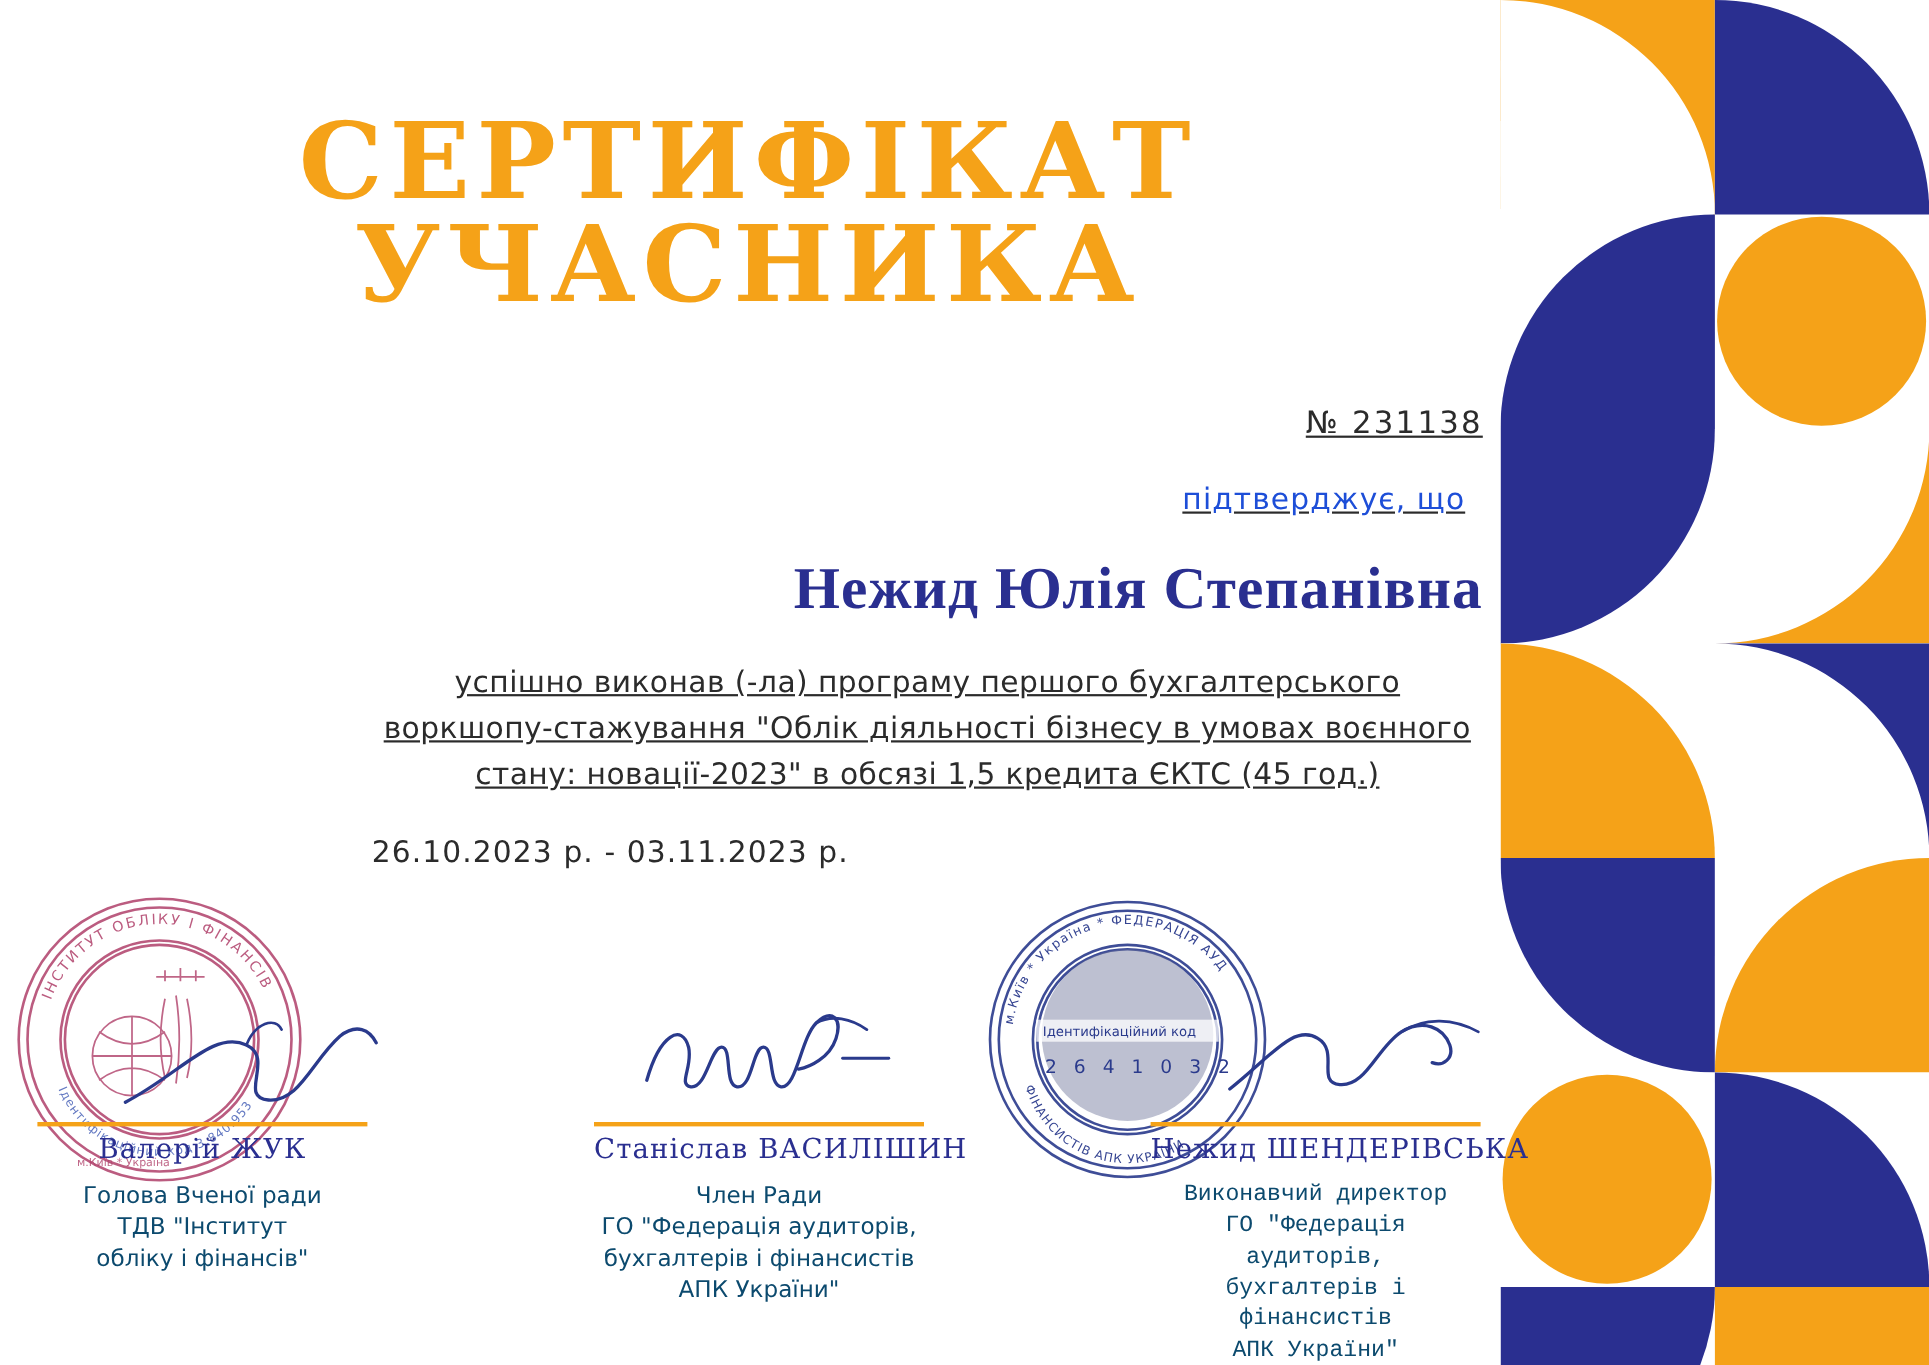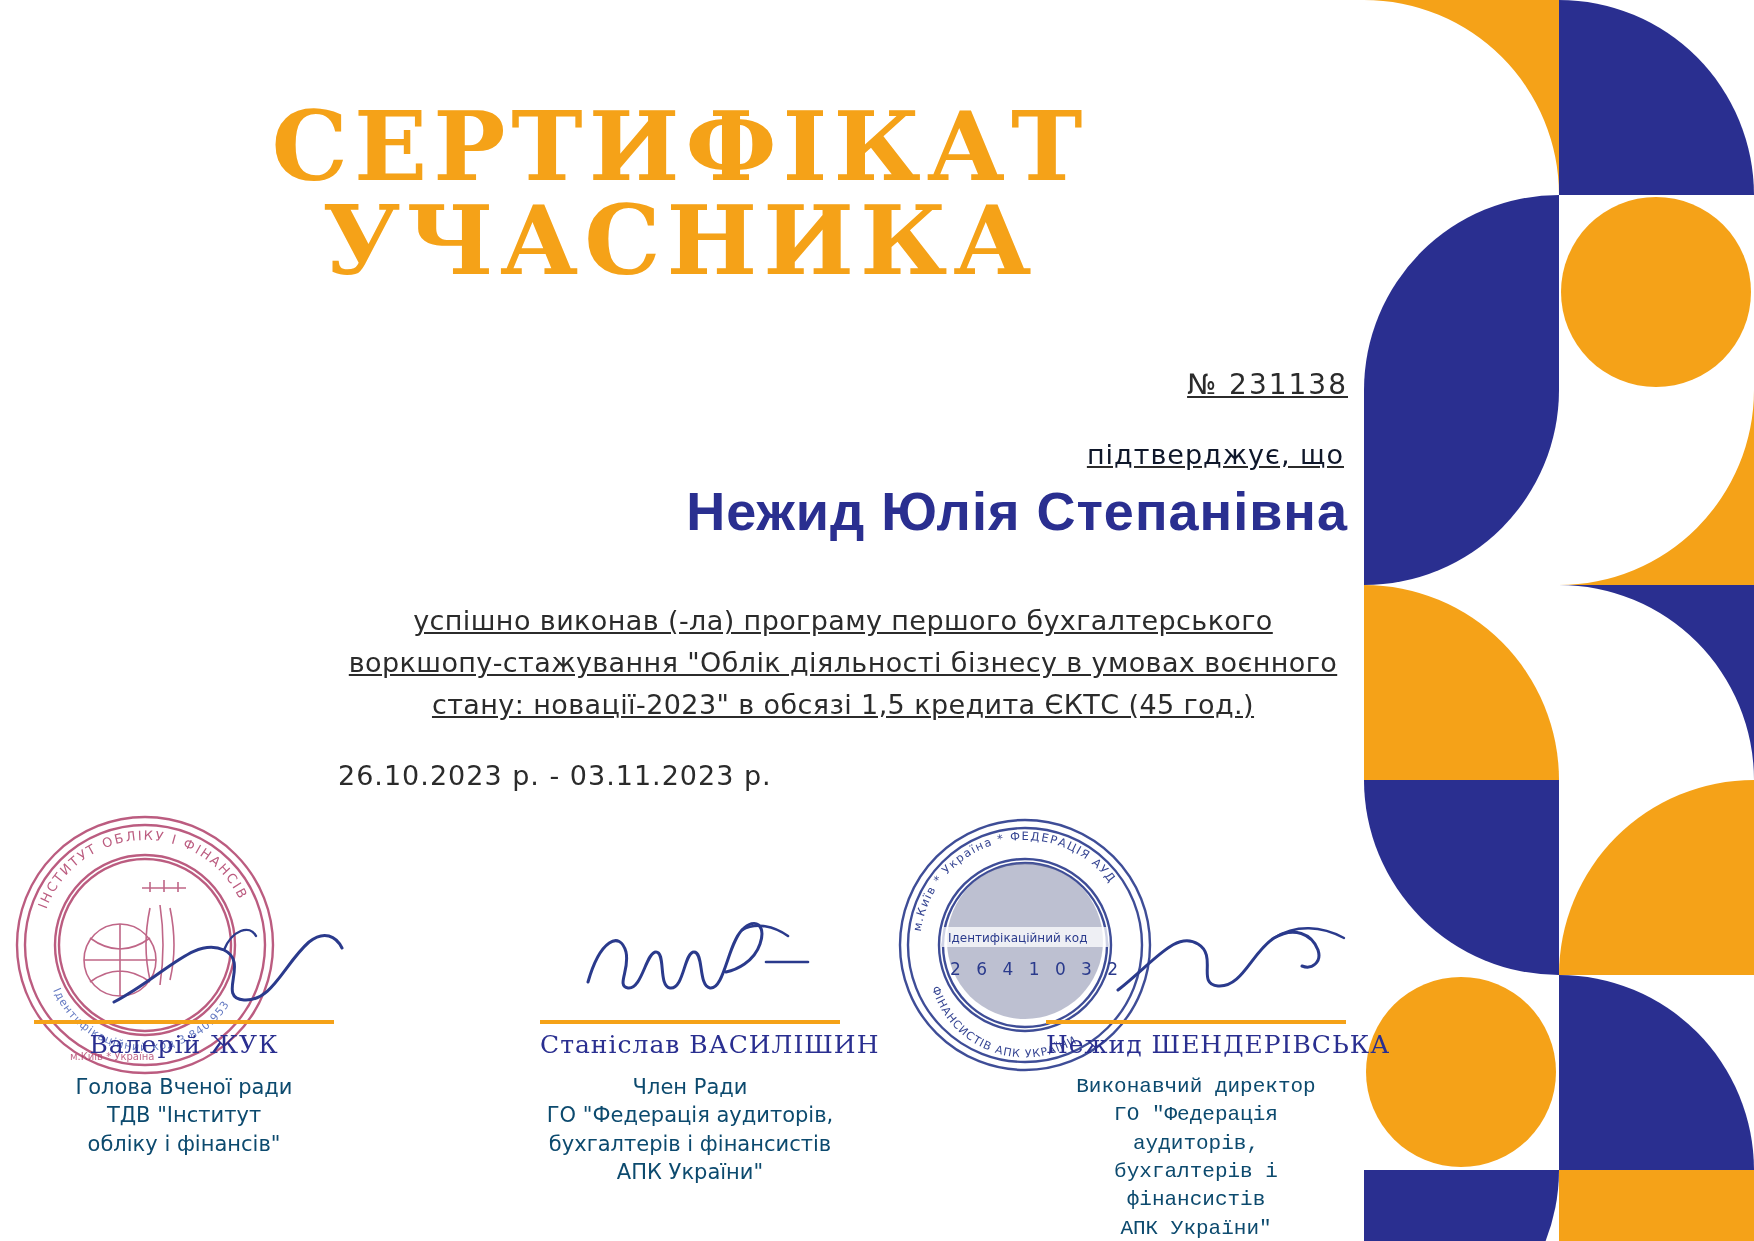--- a/index.html
+++ b/index.html
@@ -68,31 +68,31 @@
   }
   .cert-number {
     font-size: 28px;
     letter-spacing: 2px;
     color: #2b2b2b;
     margin: 0 0 38px 0;
   }
   .confirms {
     font-size: 27px;
     letter-spacing: 1px;
-    color: #0f172a;
-    margin: 4px;
+    color: #1d4ed8;
+    margin: 16px;
   }
 
   .recipient {
     position: absolute;
     right: 406px;
-    top: 480px;
+    top: 504px;
     width: 1100px;
     text-align: right;
-    font-family: Liberation Sans, sans-serif;
+    font-family: Liberation Serif, serif;
     font-weight: bold;
     font-size: 54px;
     color: #2a2f90;
     letter-spacing: 1px;
   }
 
   .description {
     position: absolute;
     right: 406px;
     top: 600px;

